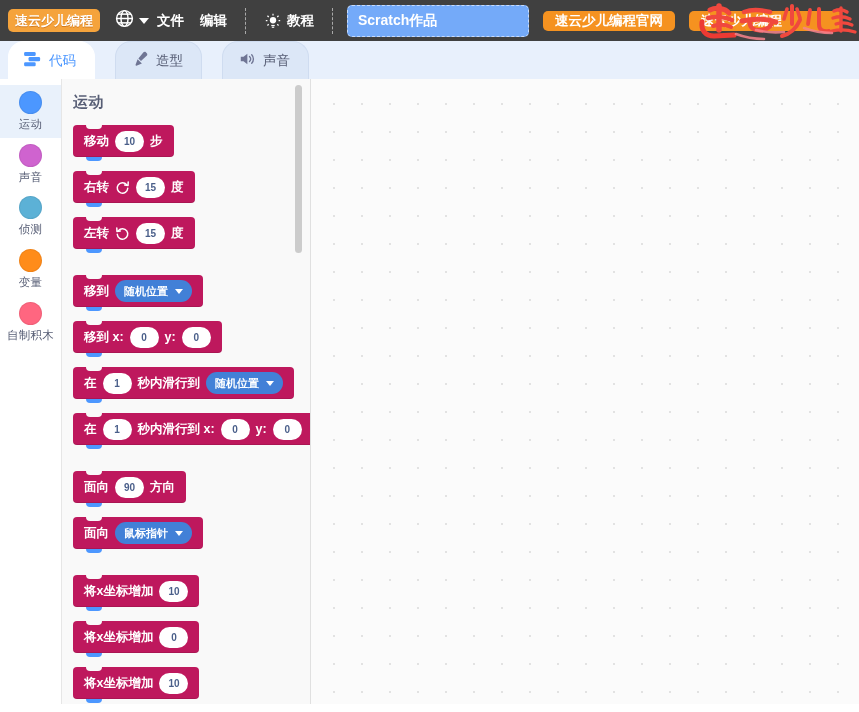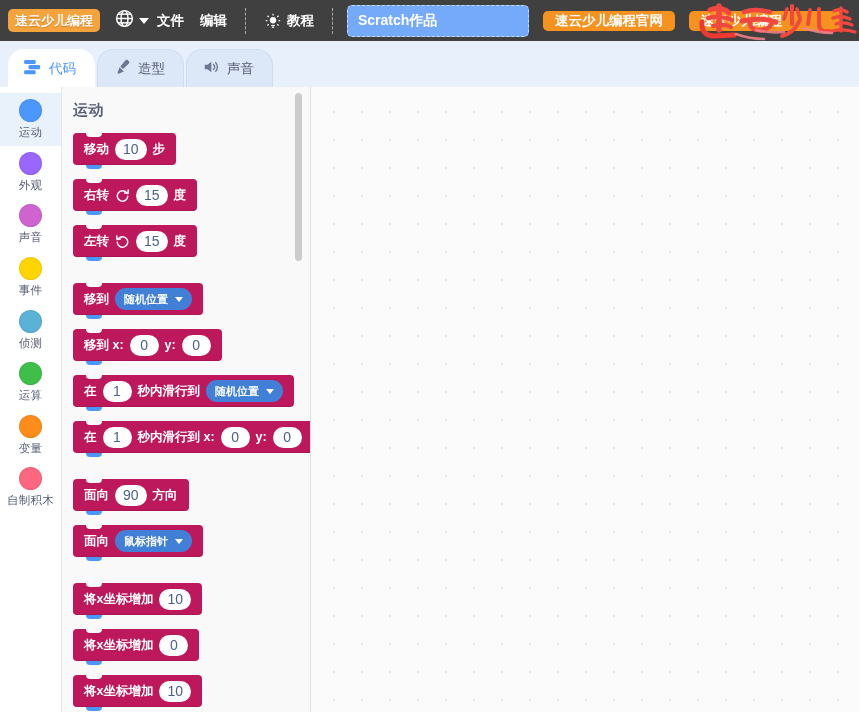--- a/index.html
+++ b/index.html
@@ -91,26 +91,26 @@
   .calligraphy {
     position: absolute;
     right: 2px; top: 0px;
     width: 165px; height: 44px;
     pointer-events: none;
     overflow: hidden;
   }
 
   
   .tabbar {
-    height: 46px;
+    height: 38px;
     background: #e8f0fc;
     display: flex;
     align-items: flex-end;
     padding-left: 8px;
-    gap: 2px;
+    gap: 20px;
   }
   .tab {
     display: flex; align-items: center; gap: 7px;
     height: 38px;
     padding: 0 18px 0 15px;
     border-radius: 16px 16px 0 0;
     font-size: 13.5px;
     color: #575e75;
     background: #dce7f7;
     border: 1px solid #cfdcf0;
@@ -229,22 +229,22 @@
     border-radius: 0 0 6px 6px;
   }
   .oval {
     display: inline-flex;
     align-items: center; justify-content: center;
     min-width: 29px; height: 21px;
     padding: 0 8px;
     background: #ffffff;
     color: #4a5f8a;
     border-radius: 11px;
-    font-size: 14px;
-    font-weight: normal;
+    font-size: 10px;
+    font-weight: bold;
     cursor: text;
   }
   .drop {
     display: inline-flex;
     align-items: center; gap: 7px;
     height: 22px;
     padding: 0 9px;
     background: #4280d7;
     color: #ffffff;
     border-radius: 11px;
@@ -413,38 +413,26 @@
 
 <div class="body-row">
 
   <div class="cat-col">
 
     <div class="cat selected">
       <span class="dot" style="background:#4c97ff"></span>
       <span class="lbl">运动</span>
     </div>
     <div class="cat">
-      <span class="dot" style="background:#9966ff"></span>
-      <span class="lbl">外观</span>
-    </div>
-    <div class="cat">
       <span class="dot" style="background:#cf63cf"></span>
       <span class="lbl">声音</span>
-    </div>
-    <div class="cat">
-      <span class="dot" style="background:#ffd500"></span>
-      <span class="lbl">事件</span>
     </div>
     <div class="cat">
       <span class="dot" style="background:#5cb1d6"></span>
       <span class="lbl">侦测</span>
-    </div>
-    <div class="cat">
-      <span class="dot" style="background:#3fbf4a"></span>
-      <span class="lbl">运算</span>
     </div>
     <div class="cat">
       <span class="dot" style="background:#ff8c1a"></span>
       <span class="lbl">变量</span>
     </div>
     <div class="cat">
       <span class="dot" style="background:#ff6680"></span>
       <span class="lbl">自制积木</span>
     </div>
   </div>

